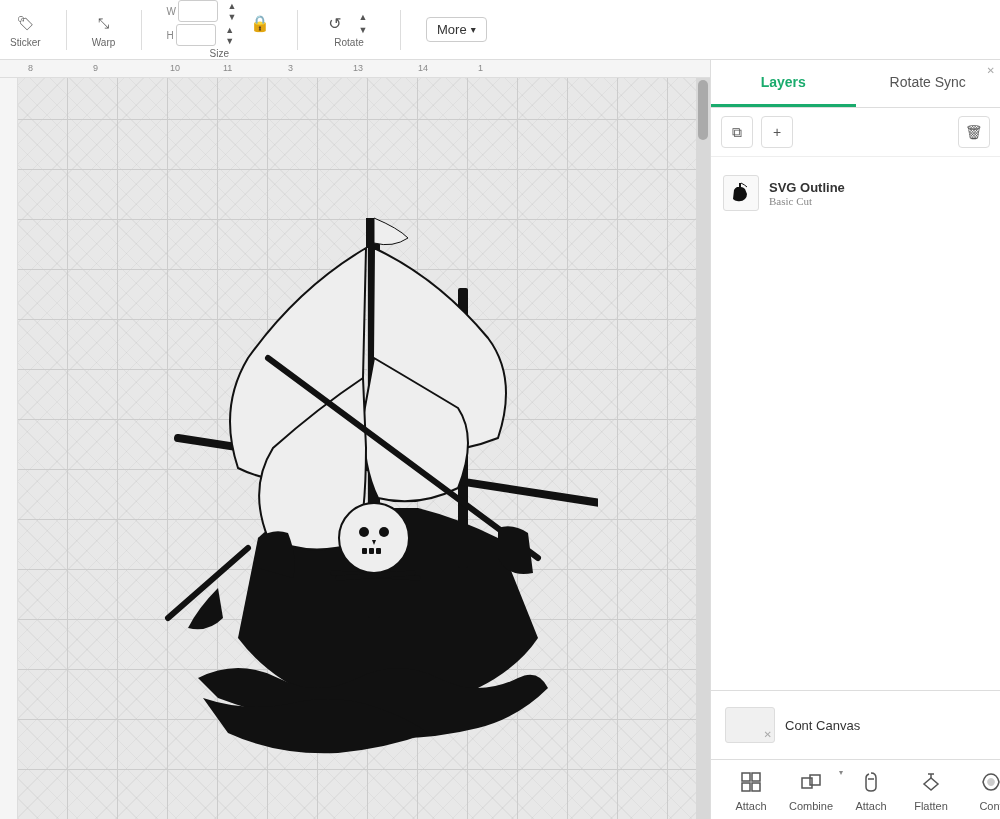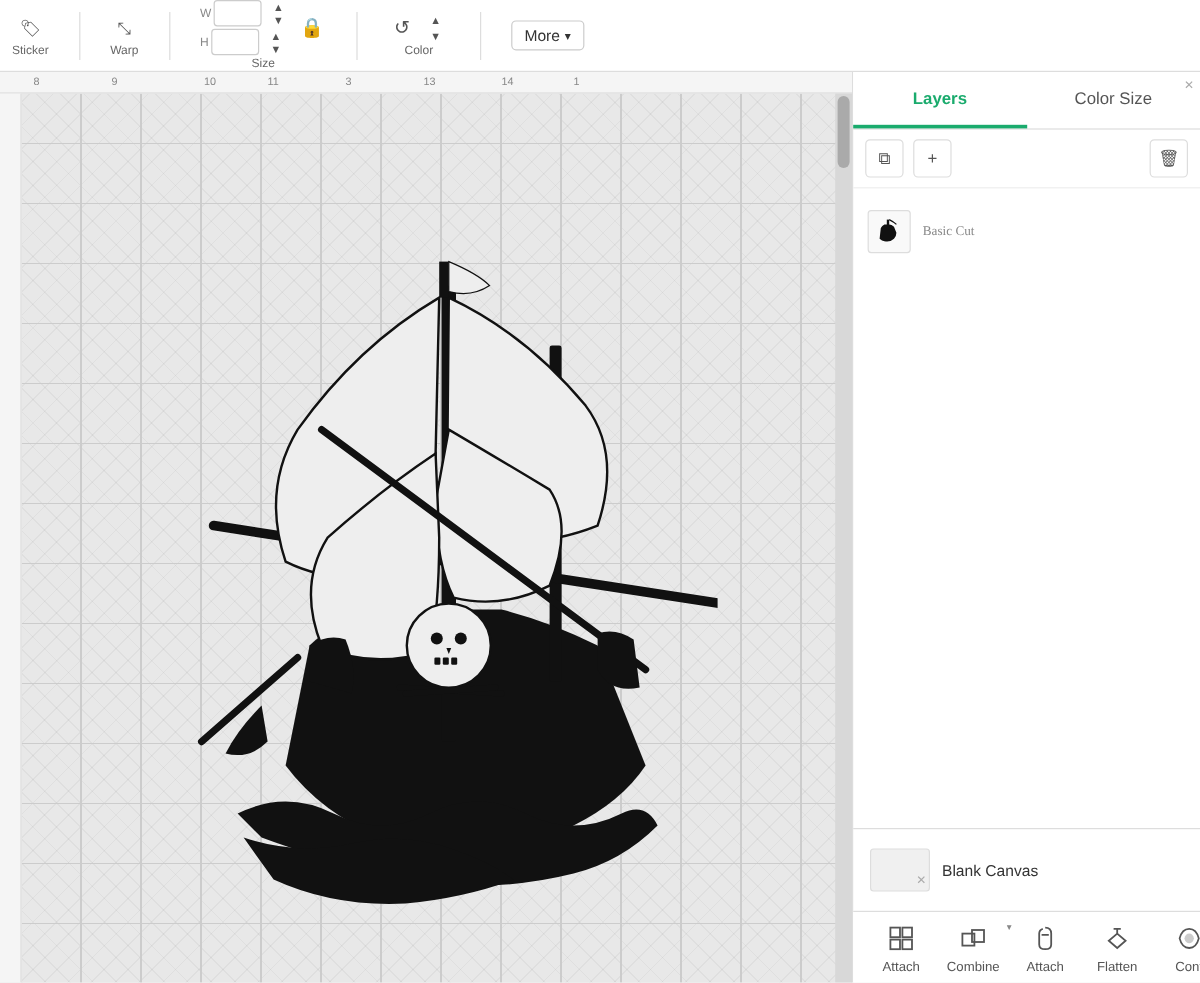--- a/index.html
+++ b/index.html
@@ -386,21 +386,21 @@
   <div class="toolbar-separator"></div>
 
   <div class="toolbar-section">
     <div class="toolbar-controls">
       <div class="toolbar-icon-btn" style="font-size:16px;">↺</div>
       <div style="display:flex;flex-direction:column;gap:2px;">
         <div class="toolbar-icon-btn" style="height:11px;font-size:9px;">▲</div>
         <div class="toolbar-icon-btn" style="height:11px;font-size:9px;">▼</div>
       </div>
     </div>
-    <span class="toolbar-label">Color</span>
+    <span class="toolbar-label">Rotate</span>
   </div>
 
   <div class="toolbar-separator"></div>
 
   <button class="more-btn">
     <span>More</span>
     <span class="chevron">▾</span>
   </button>
 </div>
 
@@ -481,21 +481,21 @@
     </div>
   </div>
 
   <div class="right-panel">
 
     <div class="tabs">
       <div class="tab active">
         <span>Layers</span>
       </div>
       <div class="tab" style="position:relative;">
-        <span>Color Size</span>
+        <span>Rotate Sync</span>
         <span class="tab-close">✕</span>
       </div>
     </div>
 
     <div class="layer-actions">
       <div class="layer-action-btn">
         <span>⧉</span>
       </div>
       <div class="layer-action-btn">
         <span>+</span>
@@ -509,31 +509,32 @@
     <div class="layer-list">
       <div class="layer-item">
         <div class="layer-thumb">
           <svg width="28" height="28" viewBox="0 0 28 28">
             <path d="M6,20 Q8,22 10,22 Q15,23 18,20 Q20,18 20,15 L18,10 Q16,8 14,8 L10,8 Q8,9 7,11 Z" fill="#111" stroke="none"></path>
             <rect x="12" y="4" width="2" height="8" fill="#111"></rect>
             <path d="M14,4 Q18,6 20,8" stroke="#111" stroke-width="1" fill="none"></path>
           </svg>
         </div>
         <div class="layer-info">
+          <div class="layer-name">SVG Outline</div>
           <div class="layer-type">Basic Cut</div>
         </div>
       </div>
     </div>
 
     <div class="blank-canvas-section">
       <div class="blank-canvas-item">
         <div class="blank-canvas-thumb">
           <span class="blank-canvas-x">✕</span>
         </div>
-        <span class="blank-canvas-label">Blank Canvas</span>
+        <span class="blank-canvas-label">Cont Canvas</span>
       </div>
     </div>
 
     <div class="bottom-toolbar">
 
       <div class="bottom-btn">
         <div class="bottom-btn-icon">
           <svg width="24" height="24" viewBox="0 0 24 24">
             <rect x="3" y="3" width="8" height="8" fill="none" stroke="#555" stroke-width="1.5"></rect>
             <rect x="13" y="3" width="8" height="8" fill="none" stroke="#555" stroke-width="1.5"></rect>

